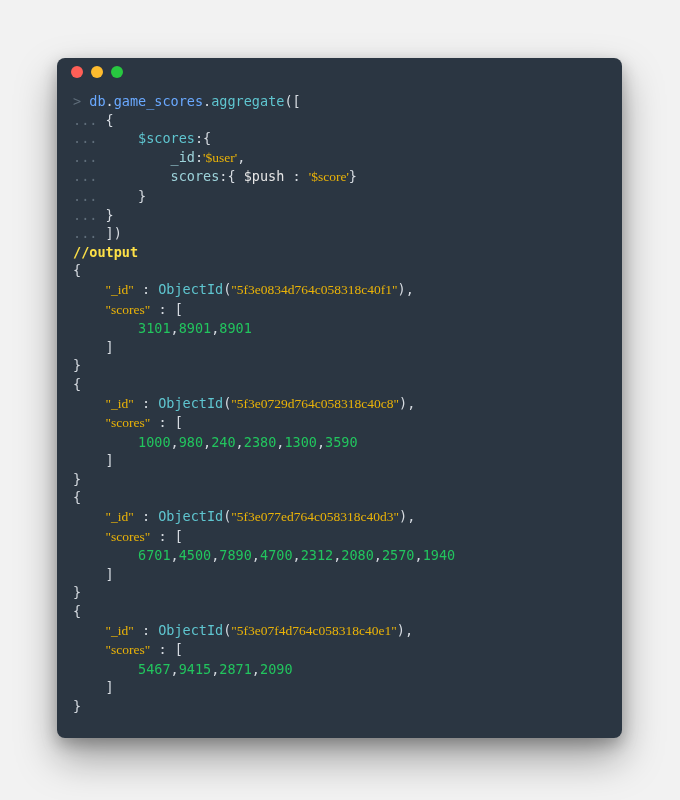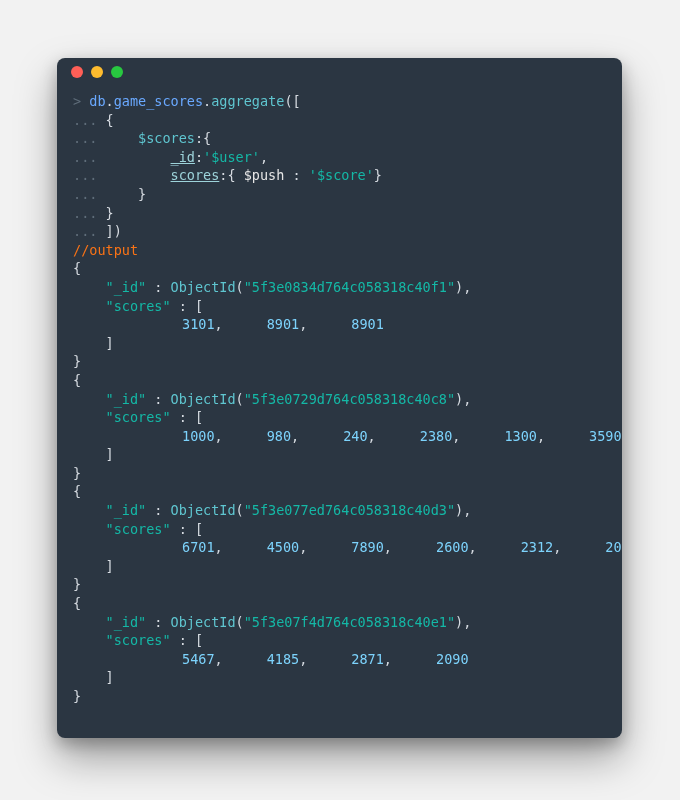--- a/index.html
+++ b/index.html
@@ -14,25 +14,25 @@
   .dot{width:12px;height:12px;border-radius:50%;}
   .red{background:#ff5f57;} .yellow{background:#febc2e;} .green{background:#28c840;}
   .code{
     padding:6px 16px 16px 16px;font-size:13.5px;line-height:18.6px;
     white-space:pre;color:#d6dbe1;
     font-feature-settings:"liga" 0;
   }
   .c-gray{color:#5f6d7a;}
   .c-blue2{color:#6aa9ff;}
   .c-cyan{color:#5fc6d0;}
-  .c-str{color:#14b8a6;}
+  .c-str{color:#eab308;font-family:Liberation Serif, serif;}
   .c-teal{color:#e5e5e5;}
-  .c-num{color:#7dd3fc;margin-left:44px;}
-  .c-comment{color:#f97316;}
-  .c-fld{color:#9dd3da;text-decoration:underline;}
+  .c-num{color:#22c55e;}
+  .c-comment{color:#fde047;font-weight:bold;}
+  .c-fld{color:#9dd3da;}
 </style>
 </head>
 <body>
 <div class="canvas">
   <div class="window">
     <div class="titlebar">
       <div class="dot red"></div>
       <div class="dot yellow"></div>
       <div class="dot green"></div>
     </div>
@@ -53,24 +53,24 @@
 }
 {
     <span class="c-str">"_id"</span> : <span class="c-cyan">ObjectId</span>(<span class="c-str">"5f3e0729d764c058318c40c8"</span>),
     <span class="c-str">"scores"</span> : [
         <span class="c-num">1000</span>,<span class="c-num">980</span>,<span class="c-num">240</span>,<span class="c-num">2380</span>,<span class="c-num">1300</span>,<span class="c-num">3590</span>
     ]
 }
 {
     <span class="c-str">"_id"</span> : <span class="c-cyan">ObjectId</span>(<span class="c-str">"5f3e077ed764c058318c40d3"</span>),
     <span class="c-str">"scores"</span> : [
-        <span class="c-num">6701</span>,<span class="c-num">4500</span>,<span class="c-num">7890</span>,<span class="c-num">2600</span>,<span class="c-num">2312</span>,<span class="c-num">2080</span>,<span class="c-num">2570</span>,<span class="c-num">1940</span>
+        <span class="c-num">6701</span>,<span class="c-num">4500</span>,<span class="c-num">7890</span>,<span class="c-num">4700</span>,<span class="c-num">2312</span>,<span class="c-num">2080</span>,<span class="c-num">2570</span>,<span class="c-num">1940</span>
     ]
 }
 {
     <span class="c-str">"_id"</span> : <span class="c-cyan">ObjectId</span>(<span class="c-str">"5f3e07f4d764c058318c40e1"</span>),
     <span class="c-str">"scores"</span> : [
-        <span class="c-num">5467</span>,<span class="c-num">4185</span>,<span class="c-num">2871</span>,<span class="c-num">2090</span>
+        <span class="c-num">5467</span>,<span class="c-num">9415</span>,<span class="c-num">2871</span>,<span class="c-num">2090</span>
     ]
 }
 </div>
   </div>
 </div>
 
 </body></html>

